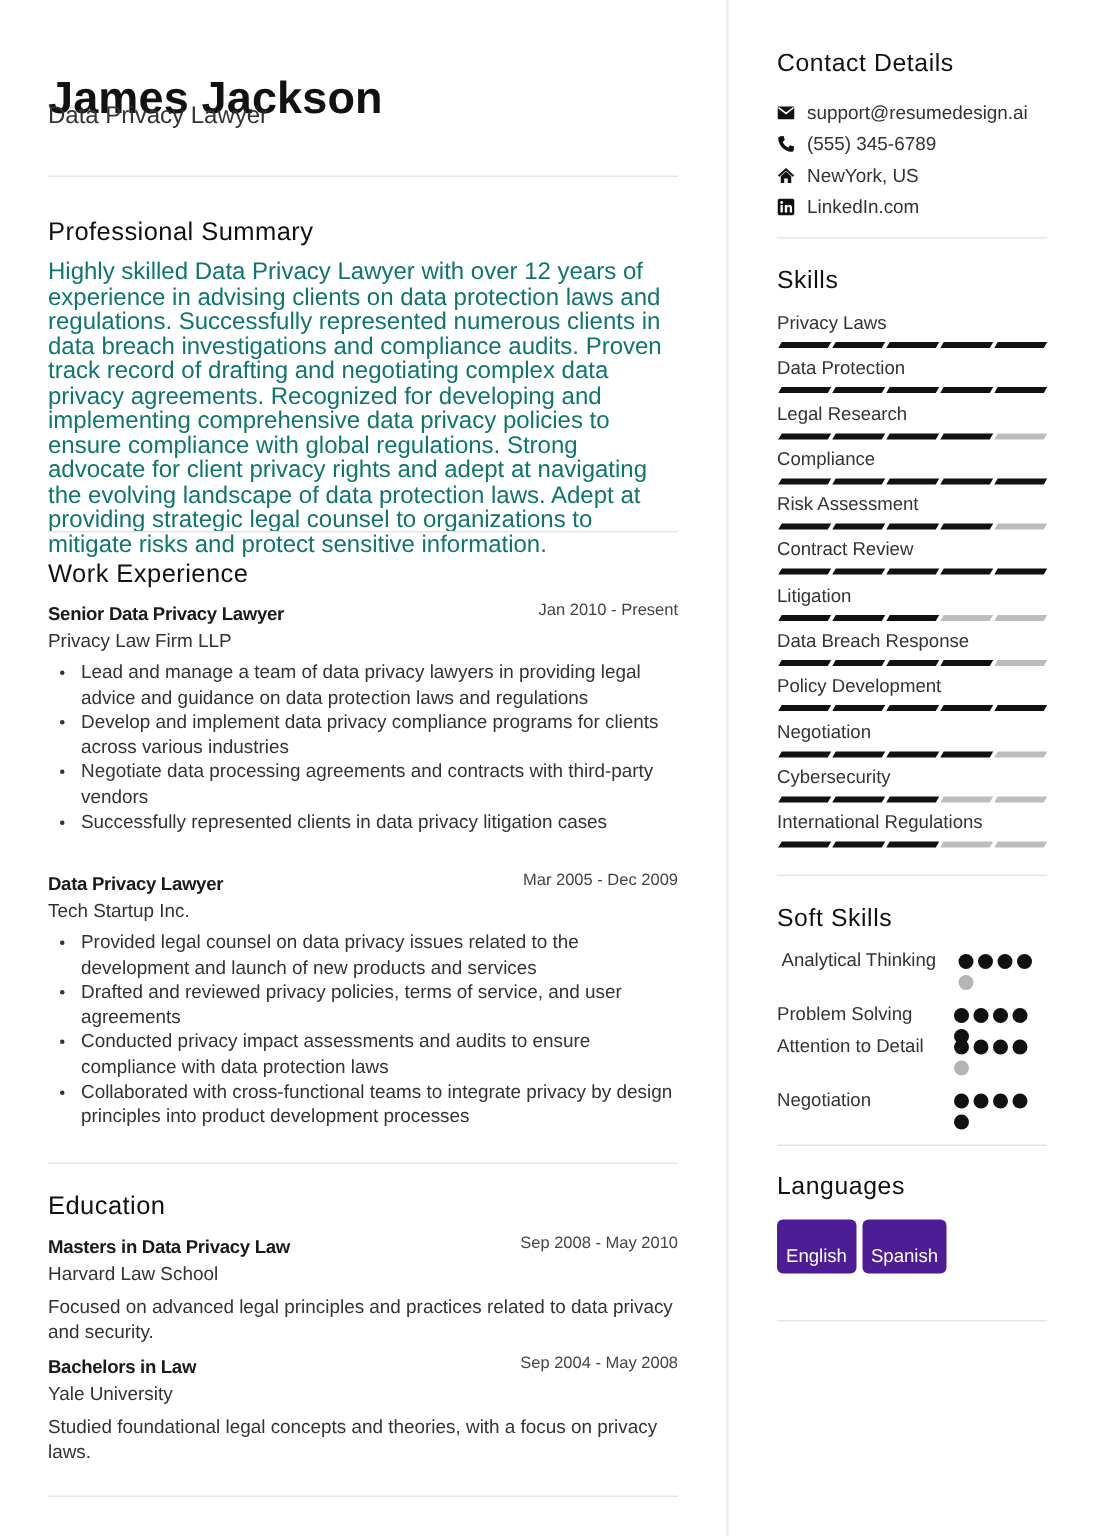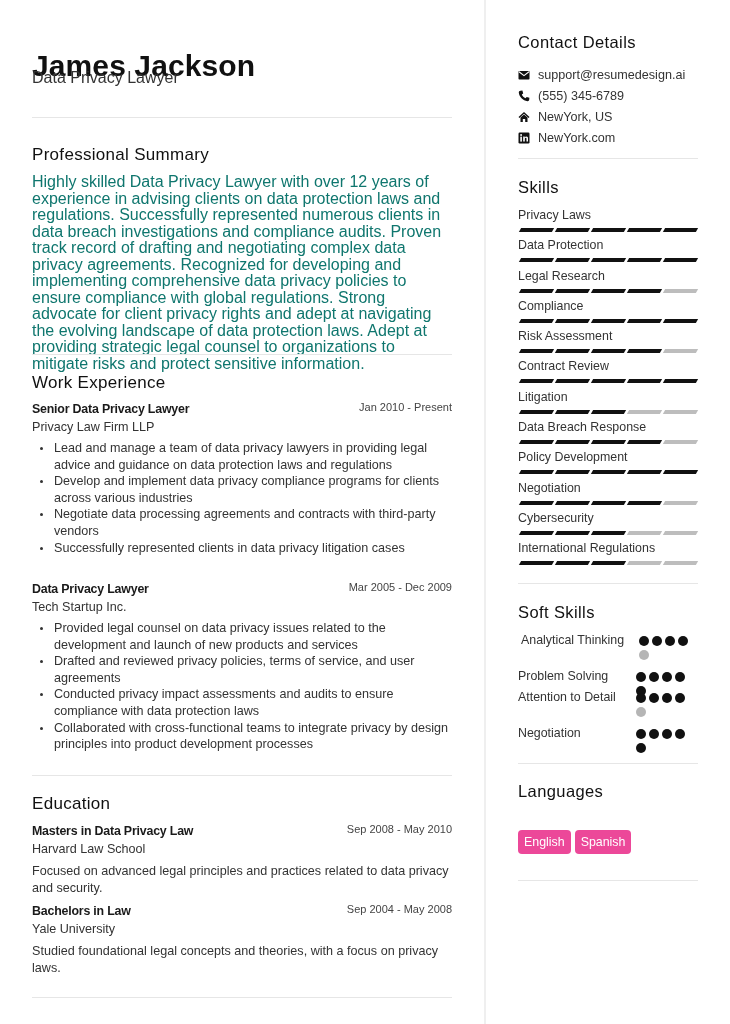--- a/index.html
+++ b/index.html
@@ -53,21 +53,21 @@
   .seg.off { background: #bdbdbd; }
 
   .soft { position: absolute; left: 0; top: 632px; width: 180px; }
   .soft-row { display: flex; position: relative; }
   .soft-label { width: 118px; font-size: 12.4px; line-height: 17px; color: #333; }
   .dots { width: 56px; display: flex; flex-wrap: wrap; gap: 4px 3px; padding-top: 4px; align-content: flex-start; }
   .dot { width: 10px; height: 10px; border-radius: 50%; background: #111; }
   .dot.off { background: #b5b5b5; }
 
   .langs { position: absolute; left: 0; top: 813px; display: flex; gap: 4px; }
-  .lang { background: #ec4899; color: #fff; font-size: 12.4px; padding: 5px 6px 4px 6px; border-radius: 4px; line-height: 15px; white-space: nowrap; margin-top: 17px; }
+  .lang { background: #4c1d95; color: #fff; font-size: 12.4px; padding: 17px 6px 4px 6px; border-radius: 4px; line-height: 15px; white-space: nowrap; }
 </style>
 </head>
 <body>
 
 <div class="page">
 
   <div class="left">
     <div class="name">James Jackson</div>
     <div class="title">Data Privacy Lawyer</div>
     <div class="hr" style="top:117px"></div>
@@ -165,21 +165,21 @@
       </div>
       <div class="contact-item">
         <span class="cicon">
           <svg viewBox="0 0 12 12">
               <rect x="0.5" y="0.5" width="11" height="11" rx="1.2" fill="#111"></rect>
               <rect x="2.3" y="4.6" width="1.6" height="5" fill="#fff"></rect>
               <circle cx="3.1" cy="3" r="0.95" fill="#fff"></circle>
               <path d="M5.2 4.6 L6.7 4.6 L6.7 5.4 C7 4.9 7.6 4.5 8.4 4.5 C9.5 4.5 10 5.2 10 6.4 L10 9.6 L8.5 9.6 L8.5 6.8 C8.5 6.2 8.3 5.8 7.7 5.8 C7.1 5.8 6.8 6.2 6.8 6.8 L6.8 9.6 L5.2 9.6 Z" fill="#fff"></path>
             </svg>
         </span>
-        <span class="contact-text">NewYork.com</span>
+        <span class="contact-text">LinkedIn.com</span>
       </div>
     </div>
 
     <div class="rhr" style="top:158px"></div>
 
     <div class="rsection-title" style="top:178px">Skills</div>
     <div class="skills" id="skills-list">
         <div class="skill">
           <div class="skill-label">Privacy Laws</div>
           <div class="skill-bar">

